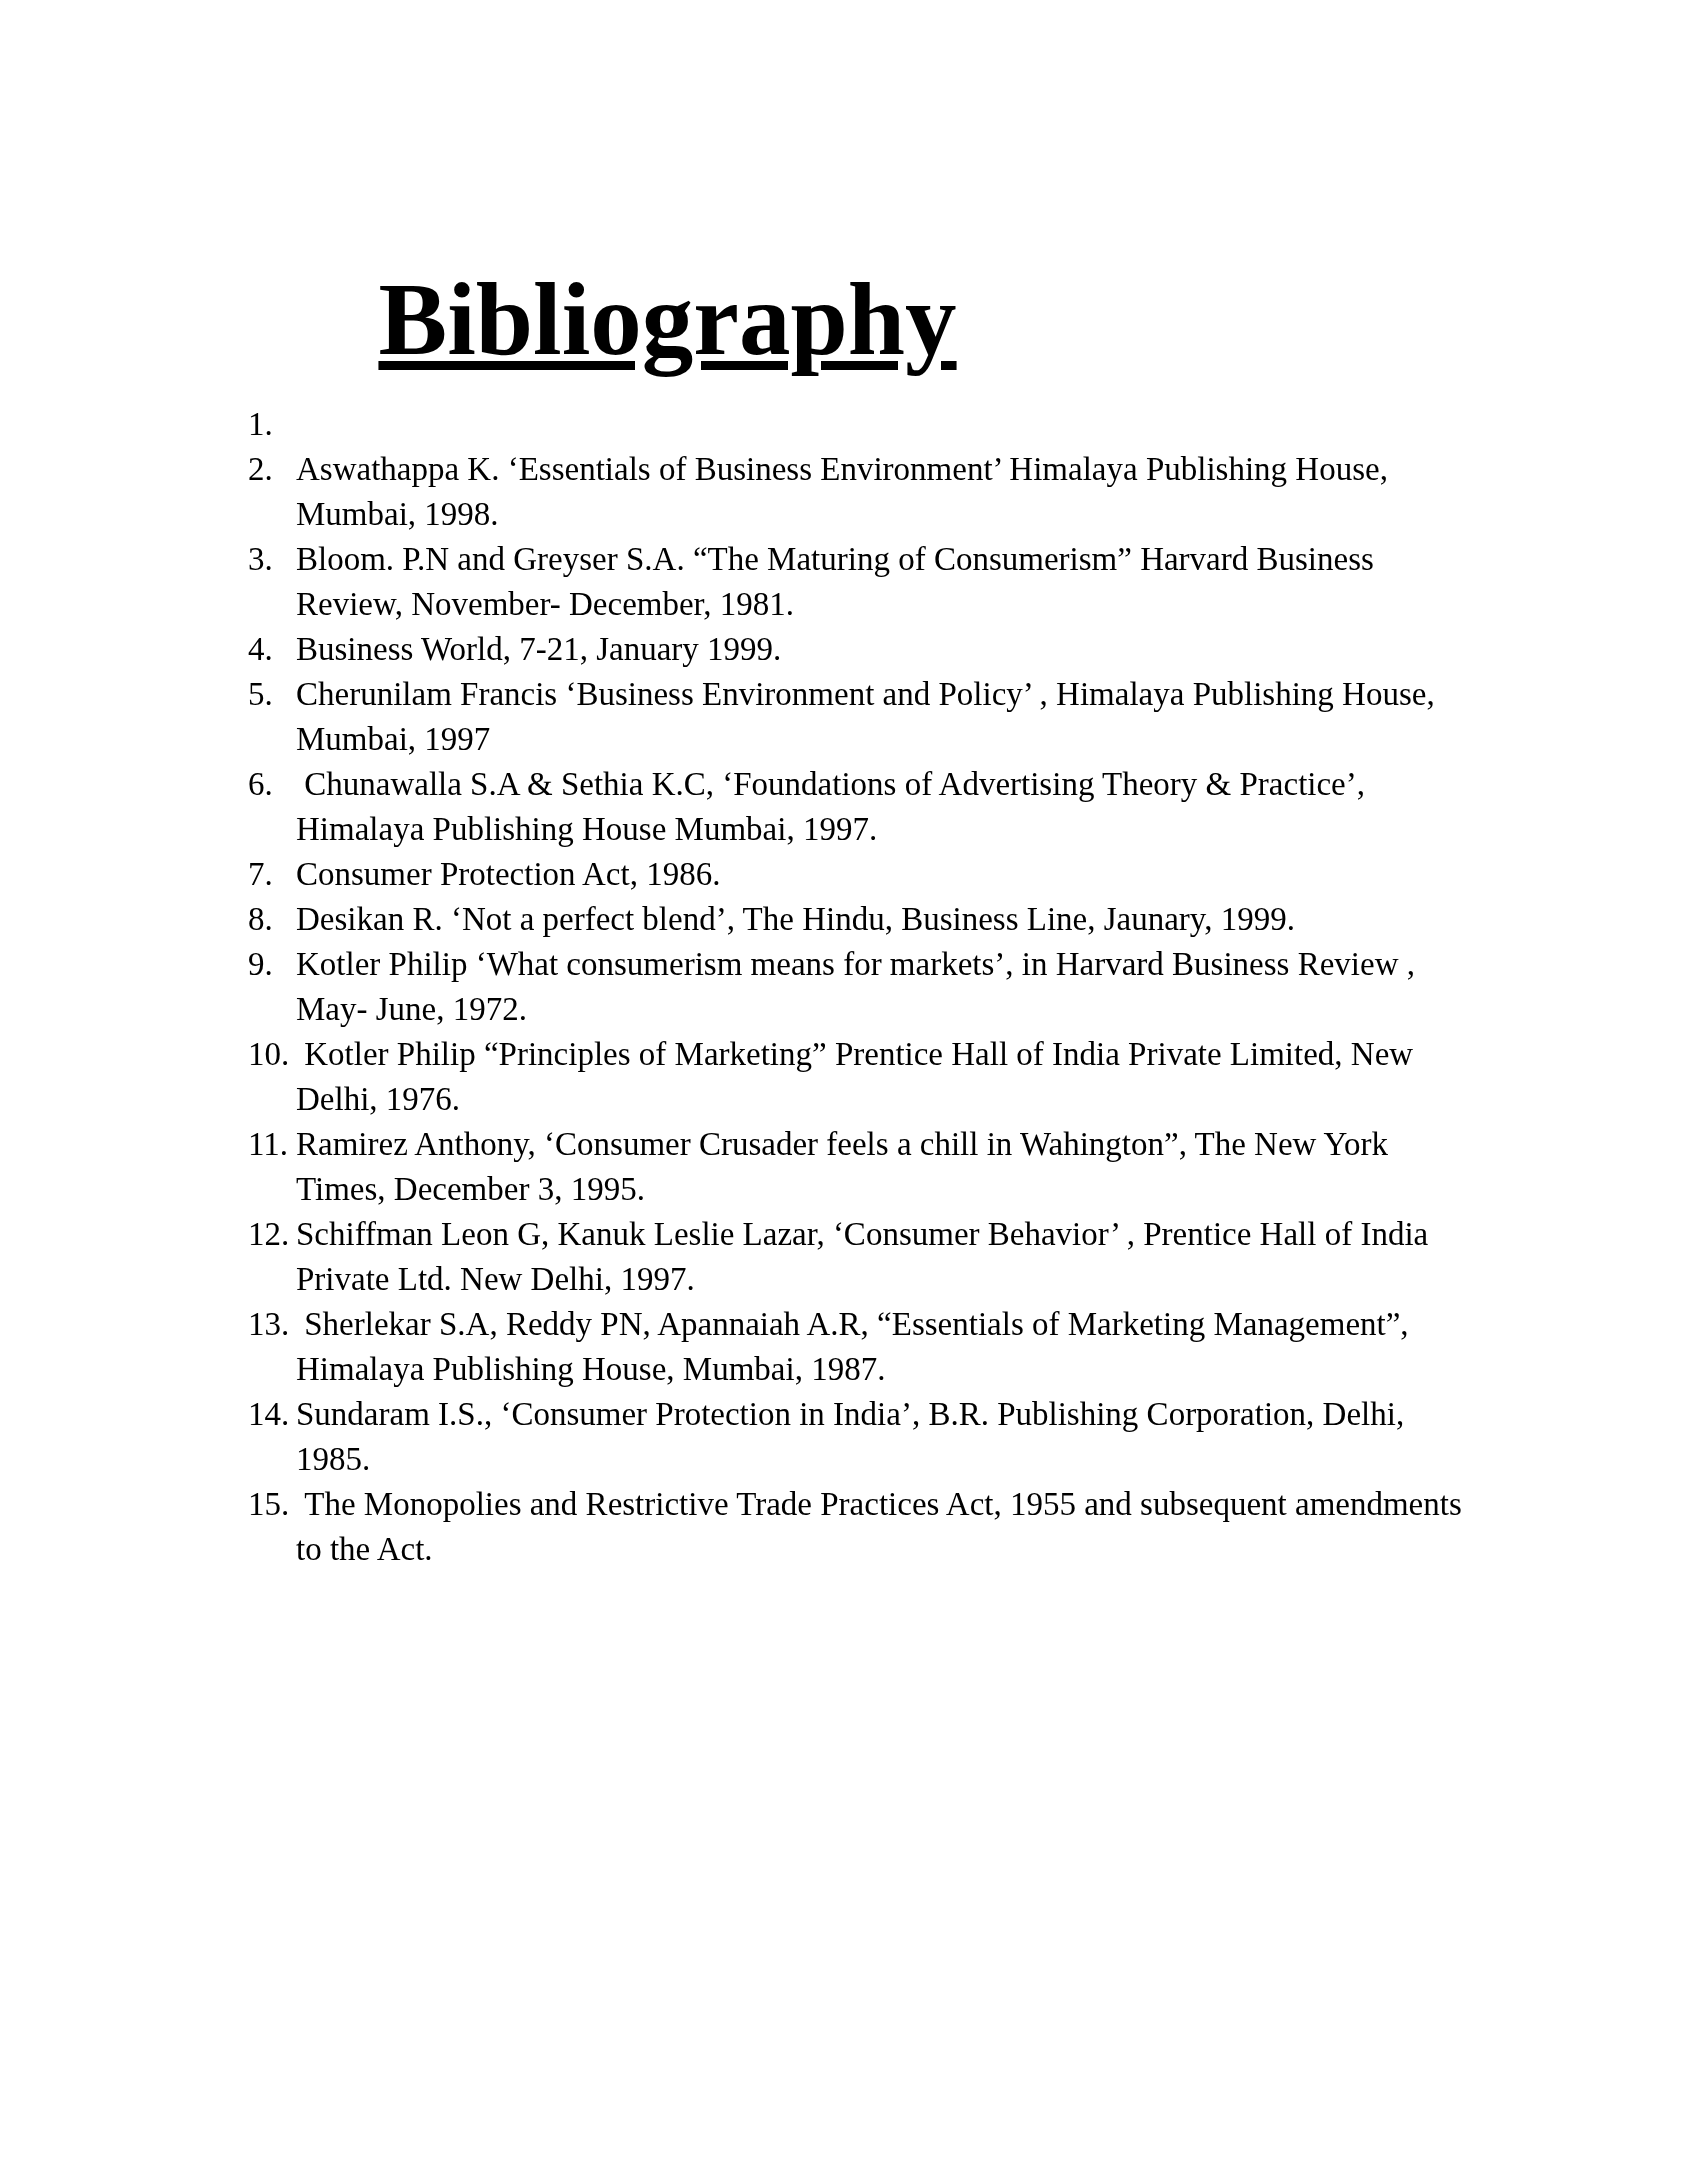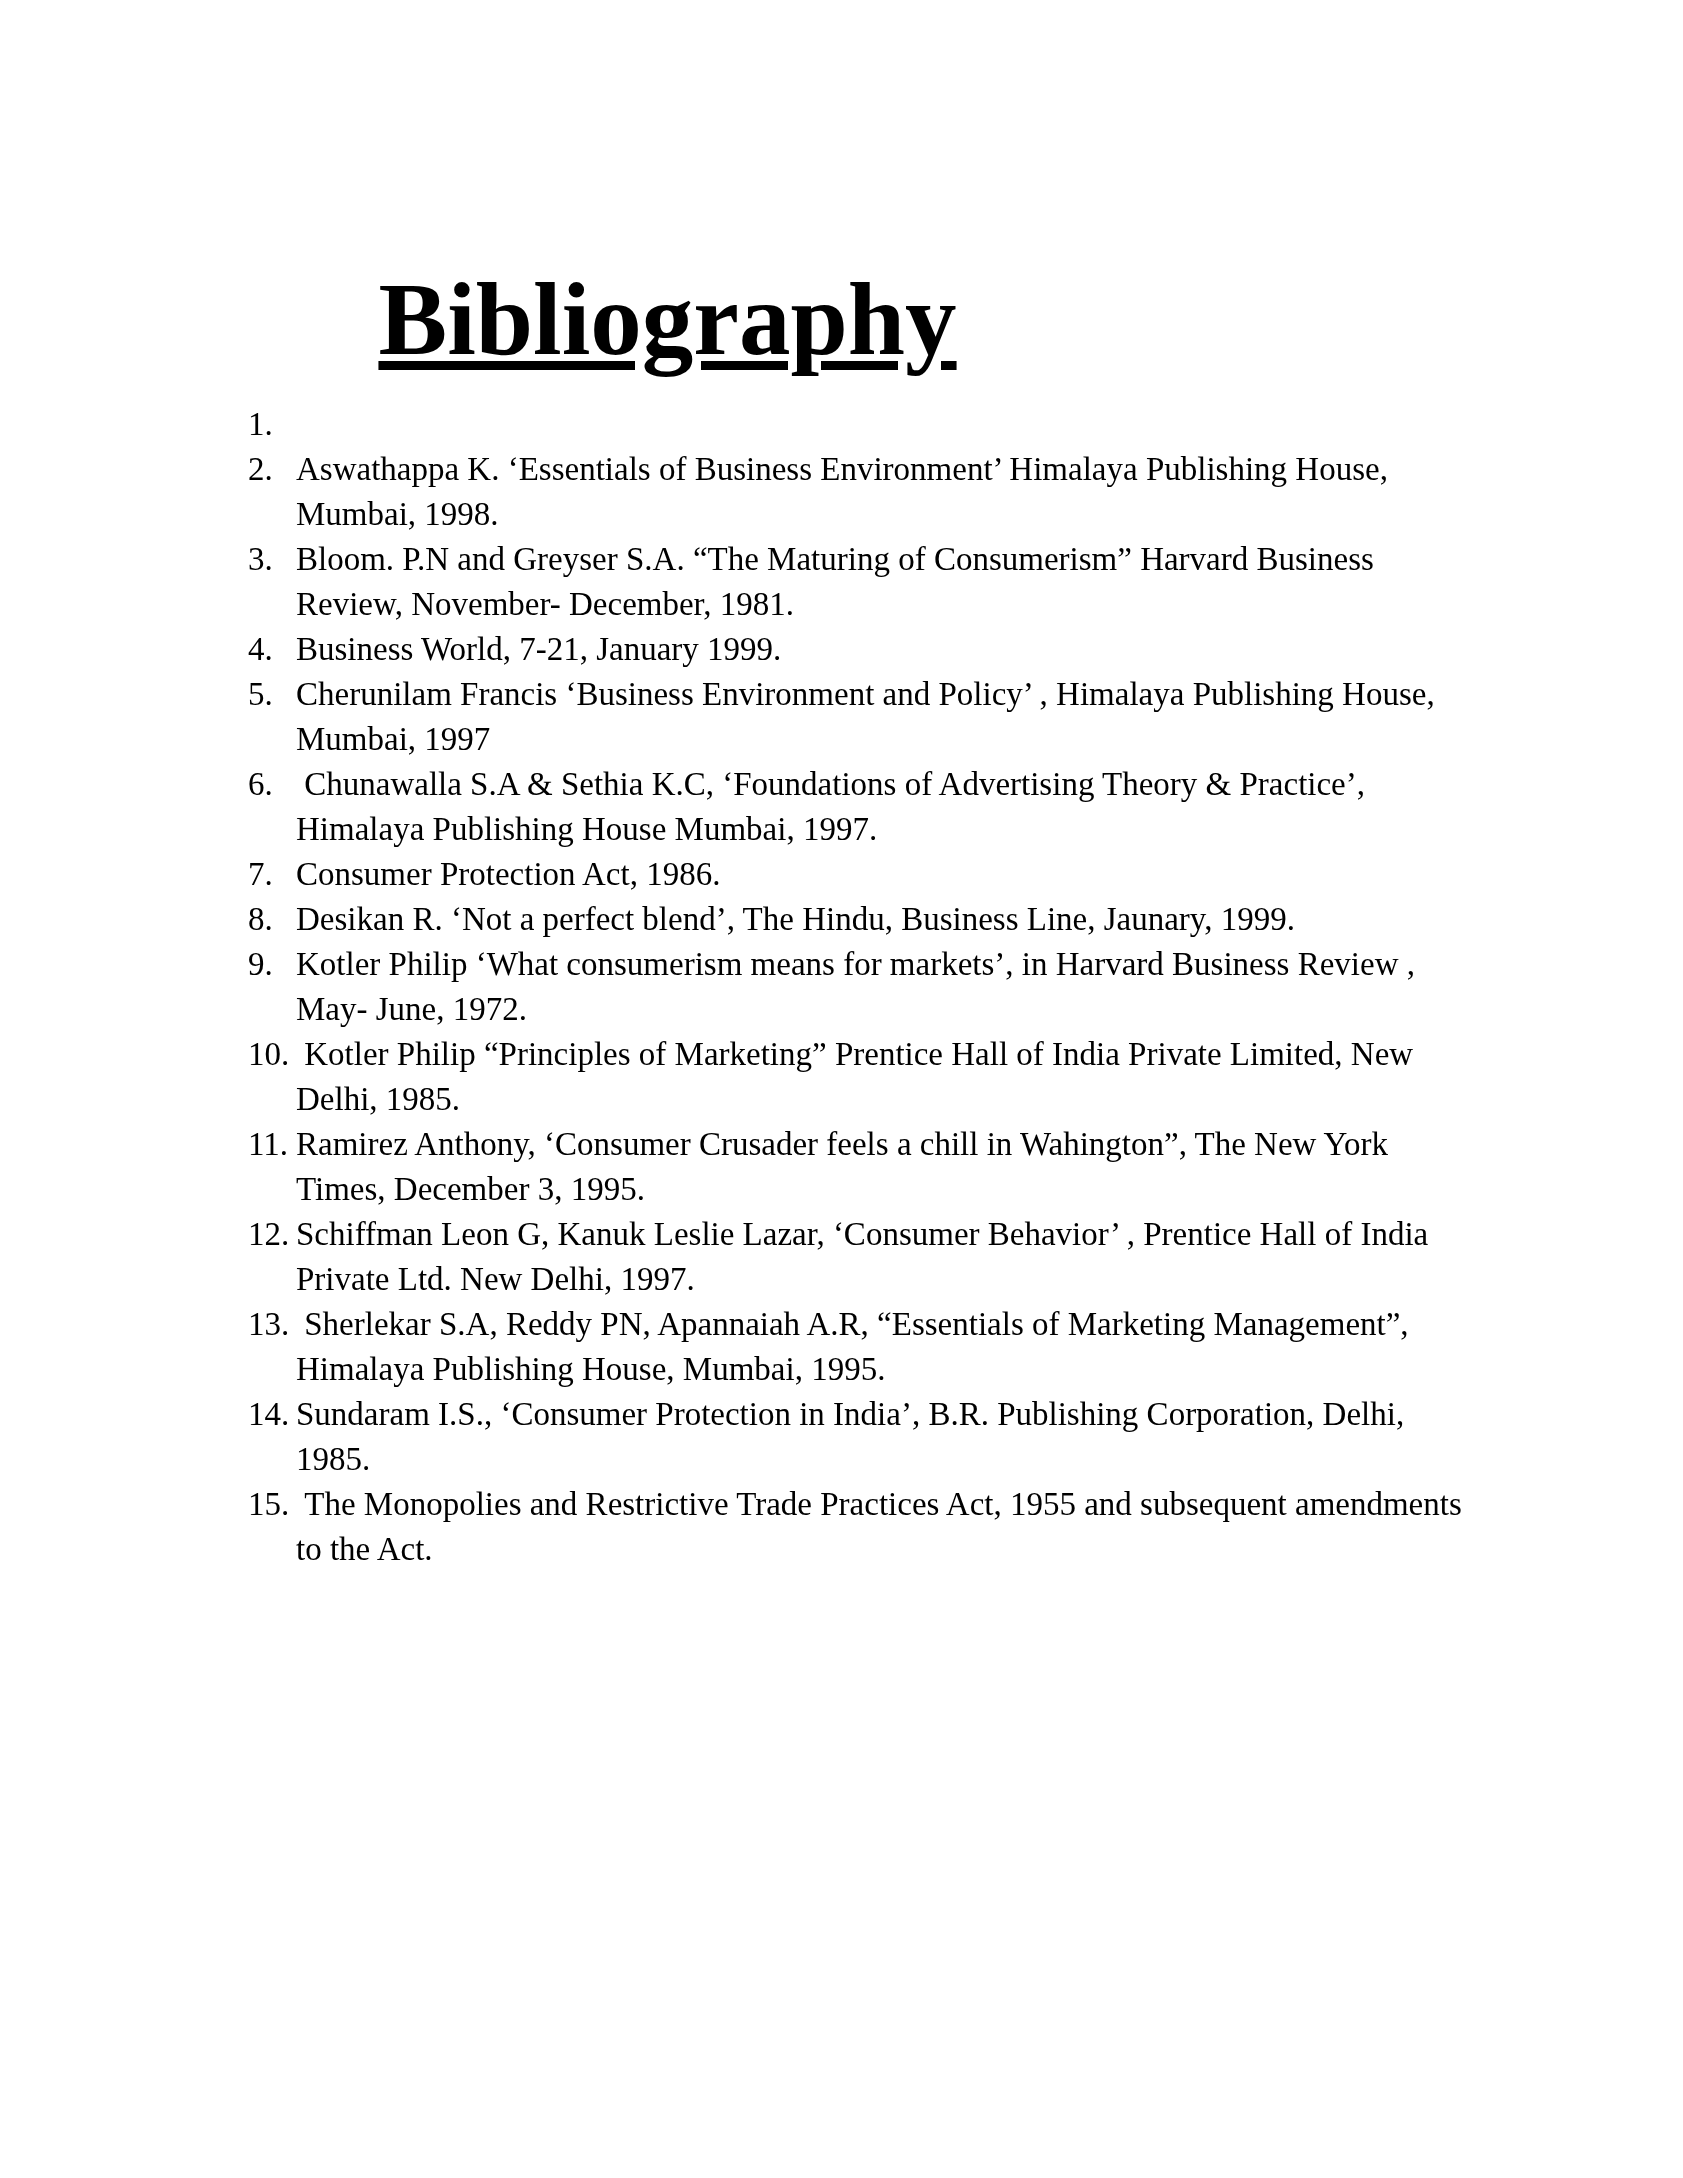--- a/index.html
+++ b/index.html
@@ -103,36 +103,36 @@
       <span class="txt">Desikan R. ‘Not a perfect blend’, The Hindu, Business Line, Jaunary, 1999.</span>
     </li>
 
     <li class="entry">
       <span class="num">9.</span>
       <span class="txt">Kotler Philip ‘What consumerism means for markets’, in Harvard Business Review , May- June, 1972.</span>
     </li>
 
     <li class="entry">
       <span class="num">10.</span>
-      <span class="txt"> Kotler Philip “Principles of Marketing” Prentice Hall of India Private Limited, New Delhi, 1985.</span>
+      <span class="txt"> Kotler Philip “Principles of Marketing” Prentice Hall of India Private Limited, New Delhi, 1976.</span>
     </li>
 
     <li class="entry">
       <span class="num">11.</span>
       <span class="txt">Ramirez Anthony, ‘Consumer Crusader feels a chill in Wahington”, The New York Times, December 3, 1995.</span>
     </li>
 
     <li class="entry">
       <span class="num">12.</span>
       <span class="txt">Schiffman Leon G, Kanuk Leslie Lazar, ‘Consumer Behavior’ , Prentice Hall of India Private Ltd. New Delhi, 1997.</span>
     </li>
 
     <li class="entry">
       <span class="num">13.</span>
-      <span class="txt"> Sherlekar S.A, Reddy PN, Apannaiah A.R, “Essentials of Marketing Management”, Himalaya Publishing House, Mumbai, 1995.</span>
+      <span class="txt"> Sherlekar S.A, Reddy PN, Apannaiah A.R, “Essentials of Marketing Management”, Himalaya Publishing House, Mumbai, 1987.</span>
     </li>
 
     <li class="entry">
       <span class="num">14.</span>
       <span class="txt">Sundaram I.S., ‘Consumer Protection in India’, B.R. Publishing Corporation, Delhi, 1985.</span>
     </li>
 
     <li class="entry">
       <span class="num">15.</span>
       <span class="txt"> The Monopolies and Restrictive Trade Practices Act, 1955 and subsequent amendments to the Act.</span>

